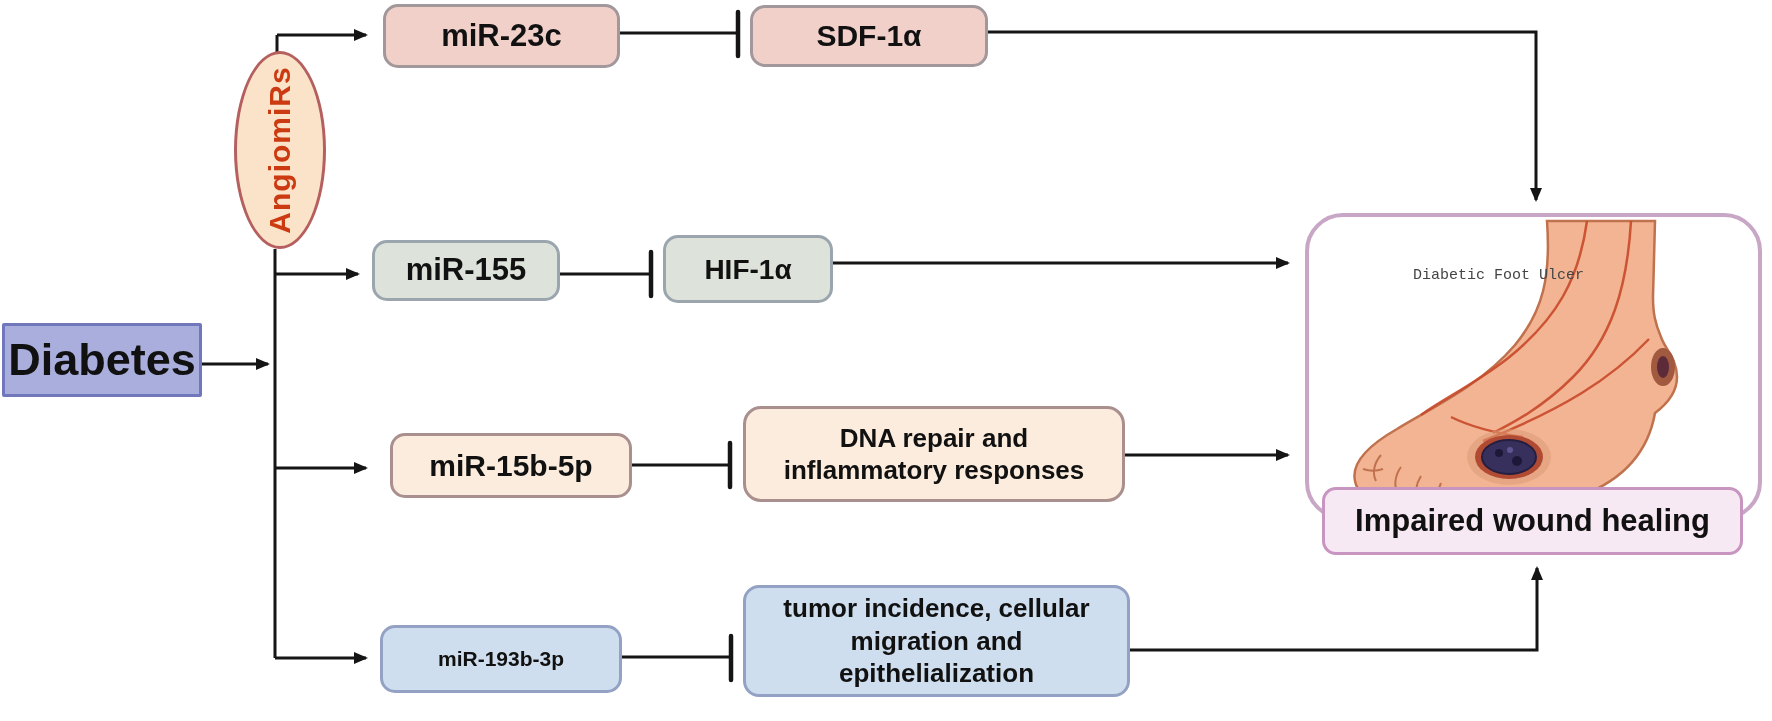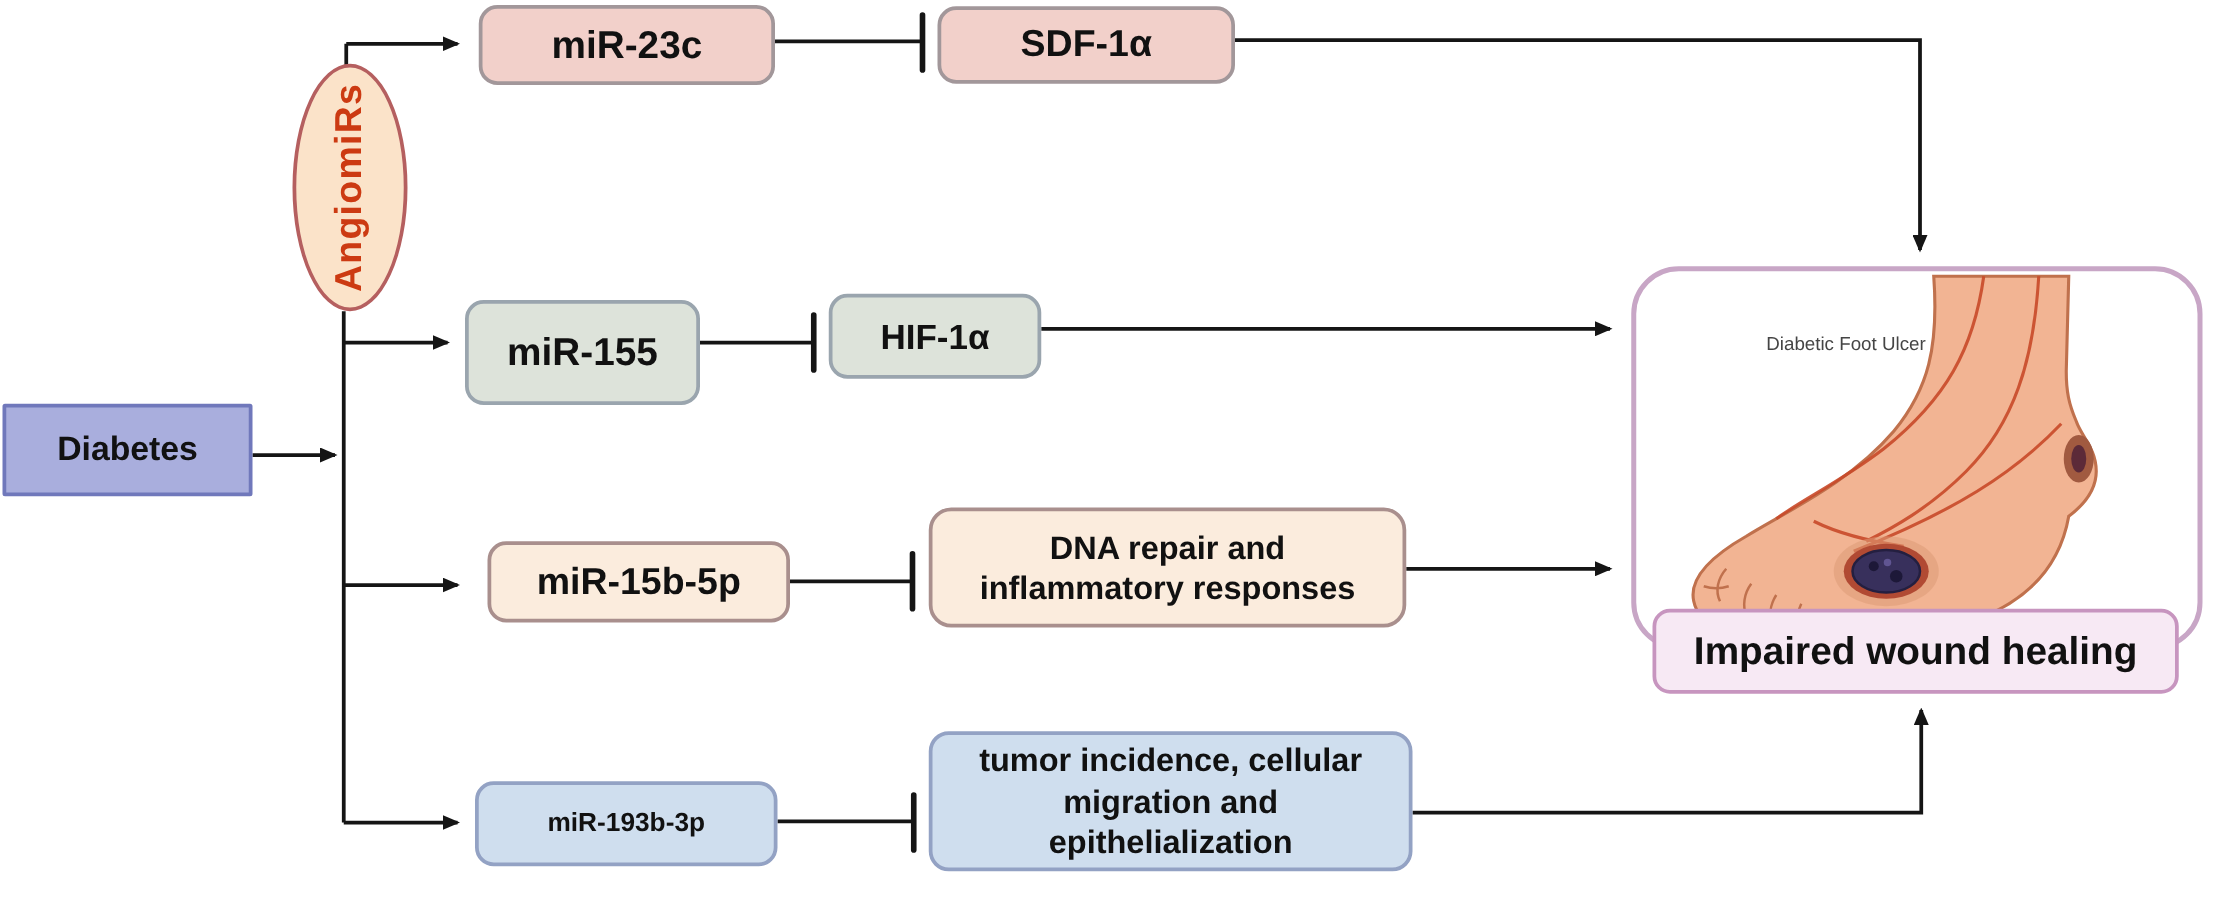--- a/index.html
+++ b/index.html
@@ -27,44 +27,44 @@
 
   .node{
     position:absolute; z-index:2; display:flex; align-items:center; justify-content:center;
     text-align:center; font-weight:bold; box-sizing:border-box; line-height:1.25;
   }
   .rounded{border-radius:15px;}
 
   #diabetes-node{
     left:2px; top:323px; width:200px; height:74px;
     background:var(--c-diabetes_fill); border:3px solid var(--c-diabetes_border);
-    border-radius:2px; font-size:27px;
+    border-radius:2px; font-size:45px;
   }
   #angiomirs-hub{
     position:absolute; z-index:2; left:234px; top:51px; width:92px; height:198px;
     background:var(--c-hub_fill); border:3px solid var(--c-hub_border); border-radius:50%;
     display:flex; align-items:center; justify-content:center; box-sizing:border-box;
   }
   #angiomirs-hub .vtext{
     transform:rotate(-90deg); white-space:nowrap; font-weight:bold; font-size:30px;
     color:var(--c-hub_text); letter-spacing:1px;
   }
 
   #node-mir-23c   {left:383px; top:4px;   width:237px; height:64px; background:var(--c-rose_fill);  border:3px solid var(--c-rose_border);  font-size:31px;}
   #node-sdf-1a    {left:750px; top:5px;   width:238px; height:62px; background:var(--c-rose_fill);  border:3px solid var(--c-rose_border);  font-size:30px;}
-  #node-mir-155   {left:372px; top:240px; width:188px; height:84px; background:var(--c-sage_fill);  border:3px solid var(--c-sage_border);  font-size:31px;}
+  #node-mir-155   {left:372px; top:240px; width:188px; height:61px; background:var(--c-sage_fill);  border:3px solid var(--c-sage_border);  font-size:31px;}
   #node-hif-1a    {left:663px; top:235px; width:170px; height:68px; background:var(--c-sage_fill);  border:3px solid var(--c-sage_border);  font-size:28px;}
   #node-mir-15b-5p{left:380px; top:433px; width:242px; height:65px; background:var(--c-peach_fill); border:3px solid var(--c-peach_border); font-size:30px;margin-left:10px;}
   #node-dna-repair{left:743px; top:406px; width:382px; height:96px; background:var(--c-peach_fill); border:3px solid var(--c-peach_border); font-size:26px; border-radius:18px; padding:0 16px;}
   #node-mir-193b-3p{left:380px; top:625px; width:242px; height:68px; background:var(--c-blue_fill); border:3px solid var(--c-blue_border); font-size:21px;}
   #node-tumor     {left:743px; top:585px; width:387px; height:112px; background:var(--c-blue_fill); border:3px solid var(--c-blue_border); font-size:26px; border-radius:16px; padding:0 32px;}
 
   #outcome-panel{
     position:absolute; z-index:2; left:1305px; top:213px; width:457px; height:307px;
-    background:#fff; border:4px solid var(--c-panel_border); border-radius:38px; box-sizing:border-box;
+    background:#fff; border:4px solid var(--c-panel_border); border-radius:38px; box-sizing:border-box;font-family:Liberation Mono, monospace;
   }
   #foot-illustration{position:absolute; left:2px; top:2px;}
   #foot-caption{
     position:absolute; left:104px; top:50px; z-index:3;
     font-size:15px; color:var(--c-caption_text); font-weight:normal; white-space:nowrap;
   }
   #outcome-box{
     left:1322px; top:487px; width:421px; height:68px; z-index:3;
     background:var(--c-outcome_fill); border:3px solid var(--c-outcome_border);
     border-radius:14px; font-size:31px;

